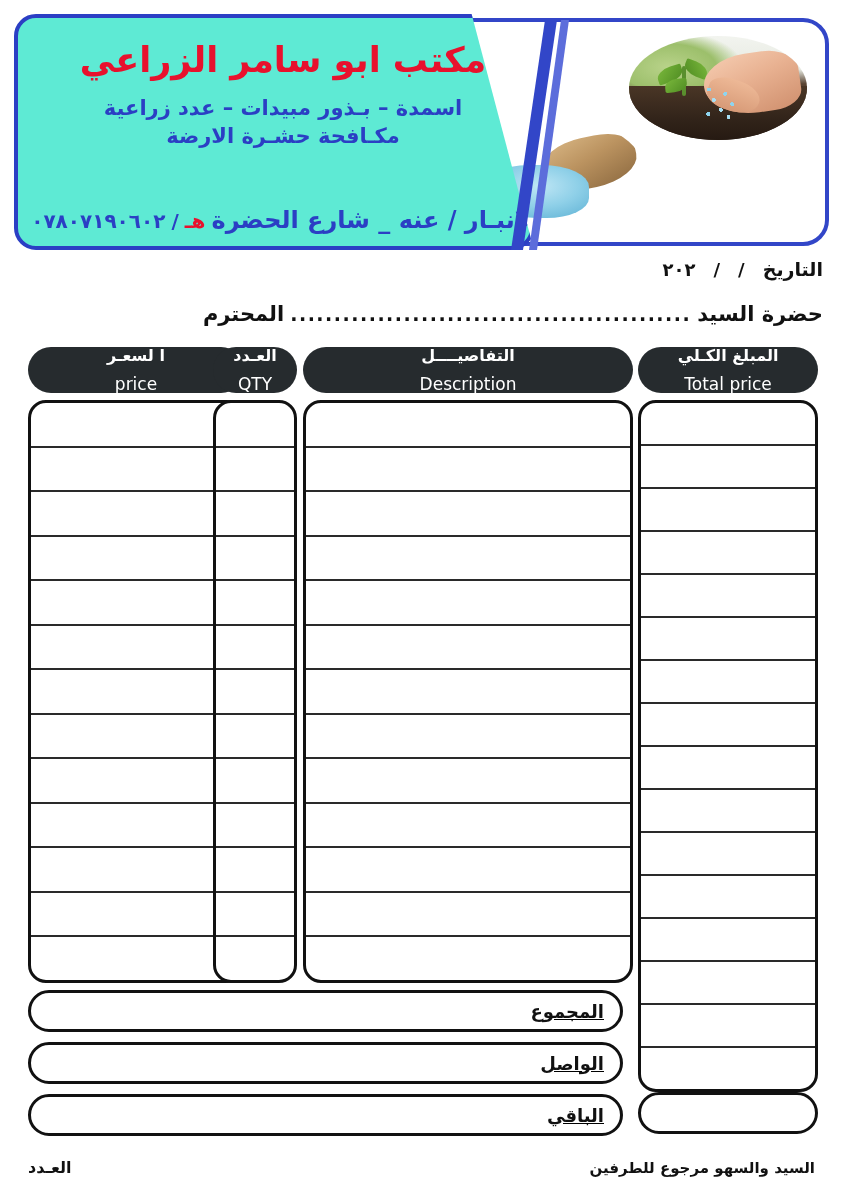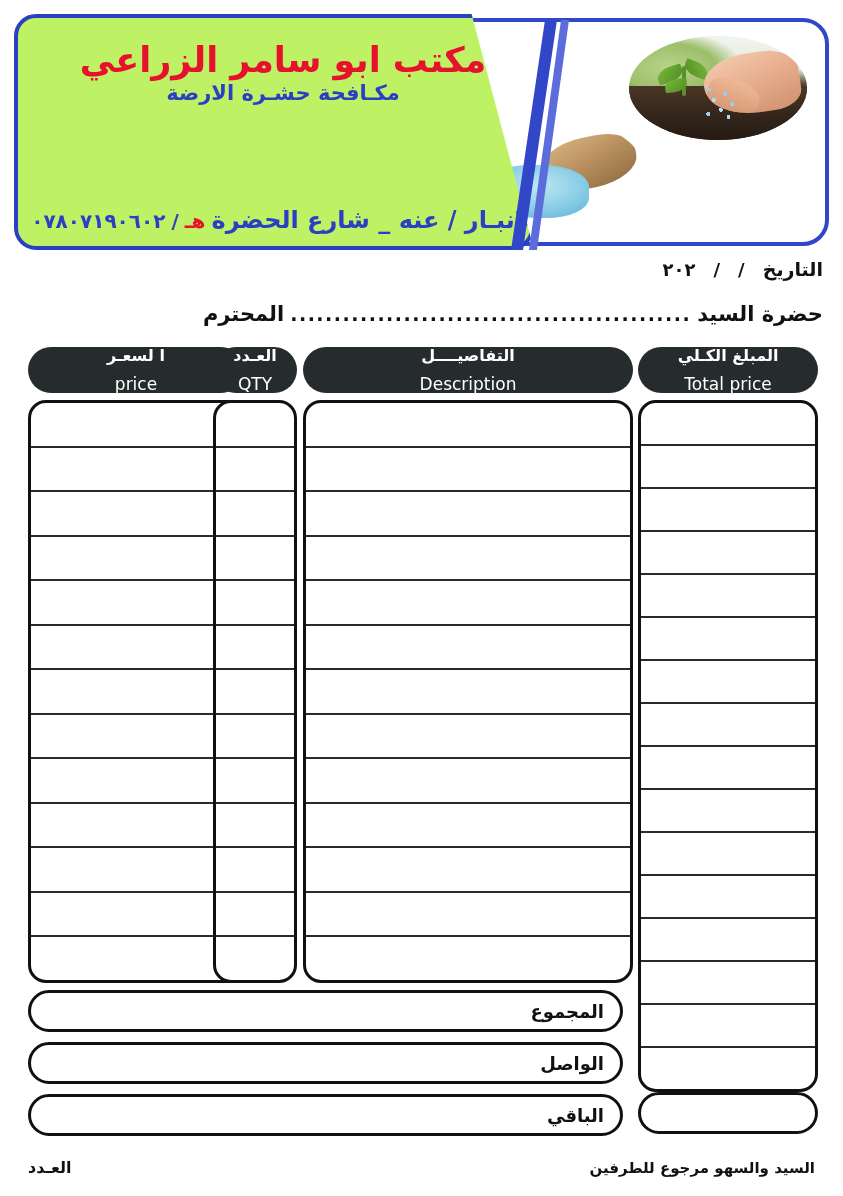--- a/index.html
+++ b/index.html
@@ -45,21 +45,21 @@
     overflow: hidden;
   }
 
   
   .brand-box {
     position: absolute;
     left: 0px;
     top: 0px;
     width: 520px;
     height: 236px;
-    background: #bef264;
+    background: #5eead4;
     box-sizing: border-box;
     border: 4px solid #2b3fc4;
     border-radius: 22px;
     clip-path: polygon(0% 0%, 88% 0%, 100% 100%, 0% 100%);
     z-index: 2;
   }
   .brand-inner {
     position: absolute;
     inset: 0;
     padding: 10px 22px 8px 40px;
@@ -355,20 +355,21 @@
     border: 3px solid #111111;
     border-radius: 21px;
     box-sizing: border-box;
     margin-bottom: 10px;
     display: flex;
     flex-direction: row;
     align-items: center;
     justify-content: flex-start;
     padding-right: 16px;
     background: #ffffff;
+    text-decoration: underline;
   }
   .pill-label {
     font-size: 18px;
     font-weight: bold;
     color: #111111;
   }
 
   
   .total-tail {
     position: absolute;
@@ -424,20 +425,21 @@
       </div>
       <div class="photo-oval photo-sack">
         <div class="sack-body"></div>
         <div class="granule-pile"></div>
       </div>
     </div>
 
     <div class="brand-box">
       <div class="brand-inner">
         <div class="brand-title">مكتب ابو سامر الزراعي</div>
+        <div class="brand-sub">اسمدة – بـذور مبيدات – عدد زراعية</div>
         <div class="brand-sub2">مكـافحة حشـرة الارضة</div>
       </div>
       <div class="brand-contact">
         <span class="contact-addr">الانبـار / عنه _ شارع الحضرة</span>
         <span class="contact-h">هـ</span>
         <span class="contact-slash">/</span>
         <span class="contact-phone">٠٧٨٠٧١٩٠٦٠٢</span>
       </div>
     </div>
 

